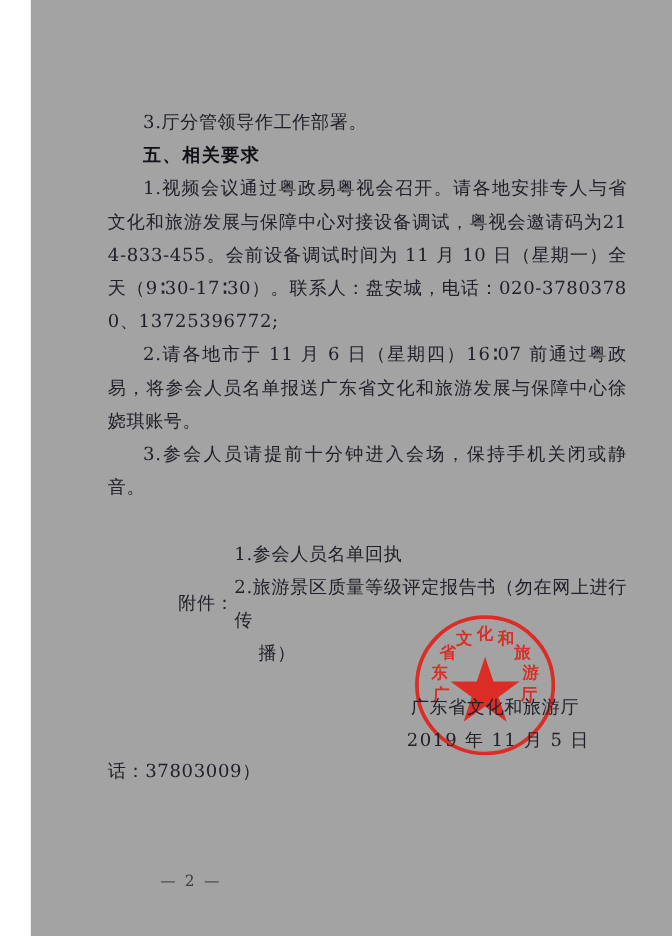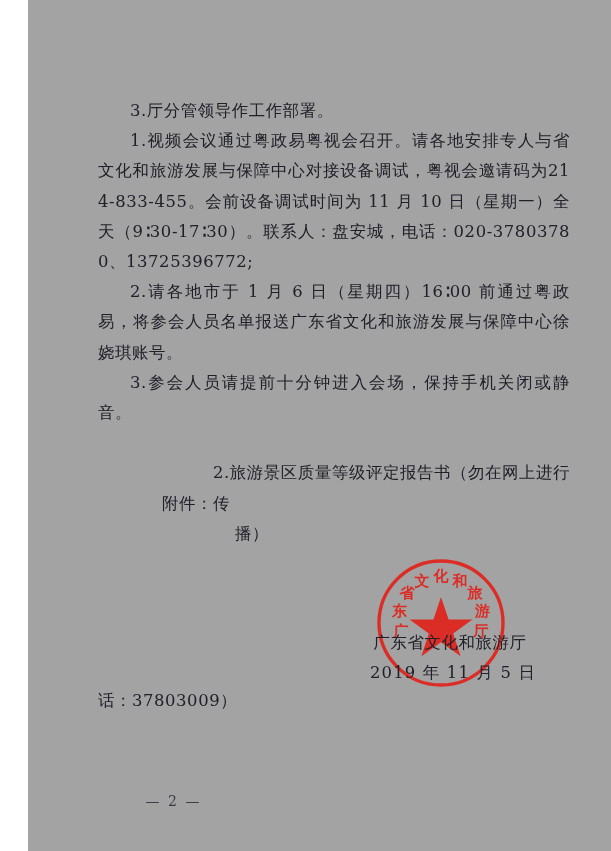--- a/index.html
+++ b/index.html
@@ -149,34 +149,36 @@
 </style>
 </head>
 <body>
 
 <div id="page">
 
   <div id="body-area">
 
     <p class="para indent">3.厅分管领导作工作部署。</p>
 
+    <p class="para heading">五、相关要求</p>
 
     <p class="para indent">1.视频会议通过粤政易粤视会召开。请各地安排专人与省文化和旅游发展与保障中心对接设备调试，粤视会邀请码为214-833-455。会前设备调试时间为 11 月 10 日（星期一）全天（9∶30-17∶30）。联系人：盘安城，电话：020-37803780、13725396772;</p>
 
-    <p class="para indent">2.请各地市于 1 月 6 日（星期四）16∶00 前通过粤政易，将参会人员名单报送广东省文化和旅游发展与保障中心徐娆琪账号。</p>
+    <p class="para indent">2.请各地市于 11 月 6 日（星期四）16∶07 前通过粤政易，将参会人员名单报送广东省文化和旅游发展与保障中心徐娆琪账号。</p>
 
     <p class="para indent">3.参会人员请提前十分钟进入会场，保持手机关闭或静音。</p>
 
 
     <div class="spacer-line"></div>
 
     <div class="attach-block">
       <div class="attach-row">
         <span class="attach-label">附件：</span>
         <span class="attach-items">
+          <div class="attach-item">1.参会人员名单回执</div>
           <div class="attach-item">2.旅游景区质量等级评定报告书（勿在网上进行传</div>
           <div class="attach-item cont">播）</div>
         </span>
       </div>
     </div>
 
   </div>
 
   <div id="seal">
     <svg viewBox="0 0 132 132" xmlns="http://www.w3.org/2000/svg">

